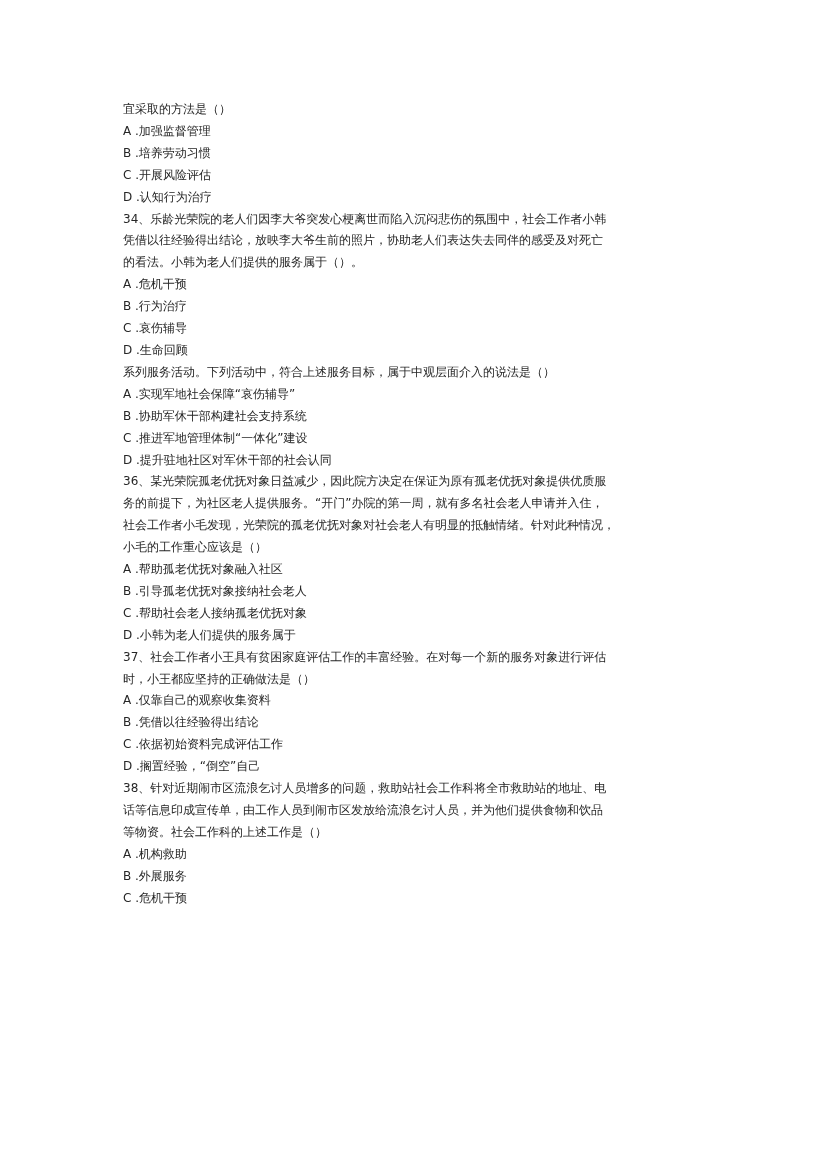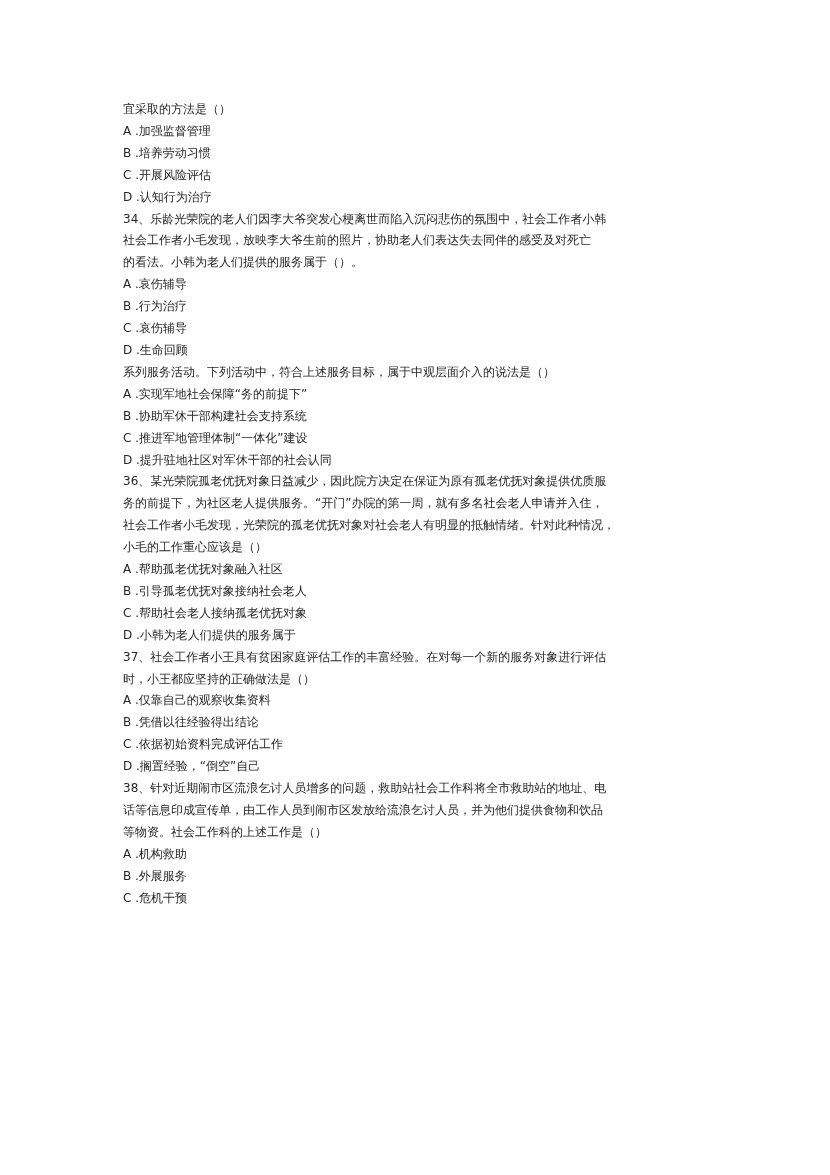--- a/index.html
+++ b/index.html
@@ -22,31 +22,31 @@
     <span class="q line">宜采取的方法是（）</span>
     <span class="opt">A .加强监督管理</span>
     <span class="opt">B .培养劳动习惯</span>
     <span class="opt">C .开展风险评估</span>
     <span class="opt">D .认知行为治疗</span>
   </div>
 
 
   <div>
     <span class="q line">34、乐龄光荣院的老人们因李大爷突发心梗离世而陷入沉闷悲伤的氛围中，社会工作者小韩</span>
-    <span class="q line">社会工作者小毛发现，放映李大爷生前的照片，协助老人们表达失去同伴的感受及对死亡</span>
+    <span class="q line">凭借以往经验得出结论，放映李大爷生前的照片，协助老人们表达失去同伴的感受及对死亡</span>
     <span class="q line">的看法。小韩为老人们提供的服务属于（）。</span>
-    <span class="opt">A .哀伤辅导</span>
+    <span class="opt">A .危机干预</span>
     <span class="opt">B .行为治疗</span>
     <span class="opt">C .哀伤辅导</span>
     <span class="opt">D .生命回顾</span>
   </div>
 
   <div>
     <span class="q line">系列服务活动。下列活动中，符合上述服务目标，属于中观层面介入的说法是（）</span>
-    <span class="opt">A .实现军地社会保障“务的前提下”</span>
+    <span class="opt">A .实现军地社会保障“哀伤辅导”</span>
     <span class="opt">B .协助军休干部构建社会支持系统</span>
     <span class="opt">C .推进军地管理体制“一体化”建设</span>
     <span class="opt">D .提升驻地社区对军休干部的社会认同</span>
   </div>
 
   <div>
     <span class="q line">36、某光荣院孤老优抚对象日益减少，因此院方决定在保证为原有孤老优抚对象提供优质服</span>
     <span class="q line">务的前提下，为社区老人提供服务。“开门”办院的第一周，就有多名社会老人申请并入住，</span>
     <span class="q line">社会工作者小毛发现，光荣院的孤老优抚对象对社会老人有明显的抵触情绪。针对此种情况，</span>
     <span class="q line">小毛的工作重心应该是（）</span>

